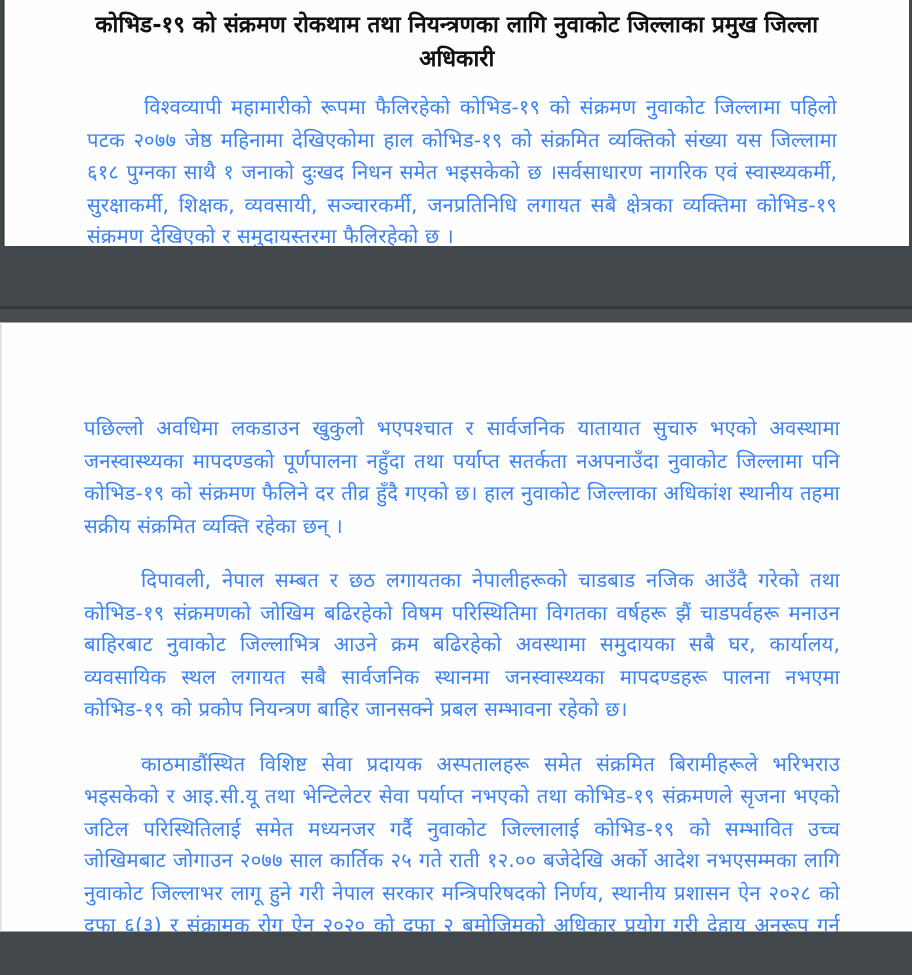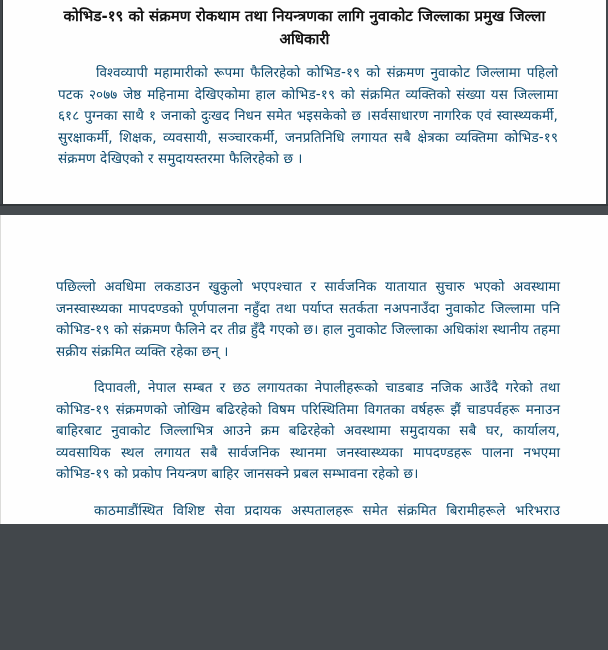--- a/index.html
+++ b/index.html
@@ -14,54 +14,54 @@
   .page {
     position: absolute;
     background: #fefefe;
     box-sizing: border-box;
     overflow: hidden;
   }
   .page-1 {
     left: 2px;
     right: 2px;
     top: 0;
-    height: 204px;
+    height: 164px;
     border-left: 1px solid #2e3336;
   }
   .page-separator {
     position: absolute;
     left: 0;
     right: 0;
     top: 204px;
     height: 11px;
     background: #464b4f;
     border-top: 2px solid #33383b;
   }
   .page-2 {
     left: 0;
     right: 0;
     top: 215px;
-    height: 309px;
+    height: 406px;
     border-left: 1px solid #dcdcda;
     padding-top: 61px;
   }
   .doc-title {
     margin: 5px 34px 0 34px;
     text-align: center;
     font-weight: bold;
     font-size: 15px;
     line-height: 23px;
     color: #121212;
   }
   .body-text {
     margin: 0 48px 0 55px;
     font-size: 13.5px;
     line-height: 21.5px;
     text-align: justify;
-    color: #0c4a6e;
+    color: #3b82f6;
     font-weight: 500;
     letter-spacing: 0.1px;
   }
   p.para { margin: 0 0 15px 0; }
   p.para.indent { text-indent: 38px; }
   .page-1 .body-text { margin-top: 11px; }
 </style>
 </head>
 <body>
 

